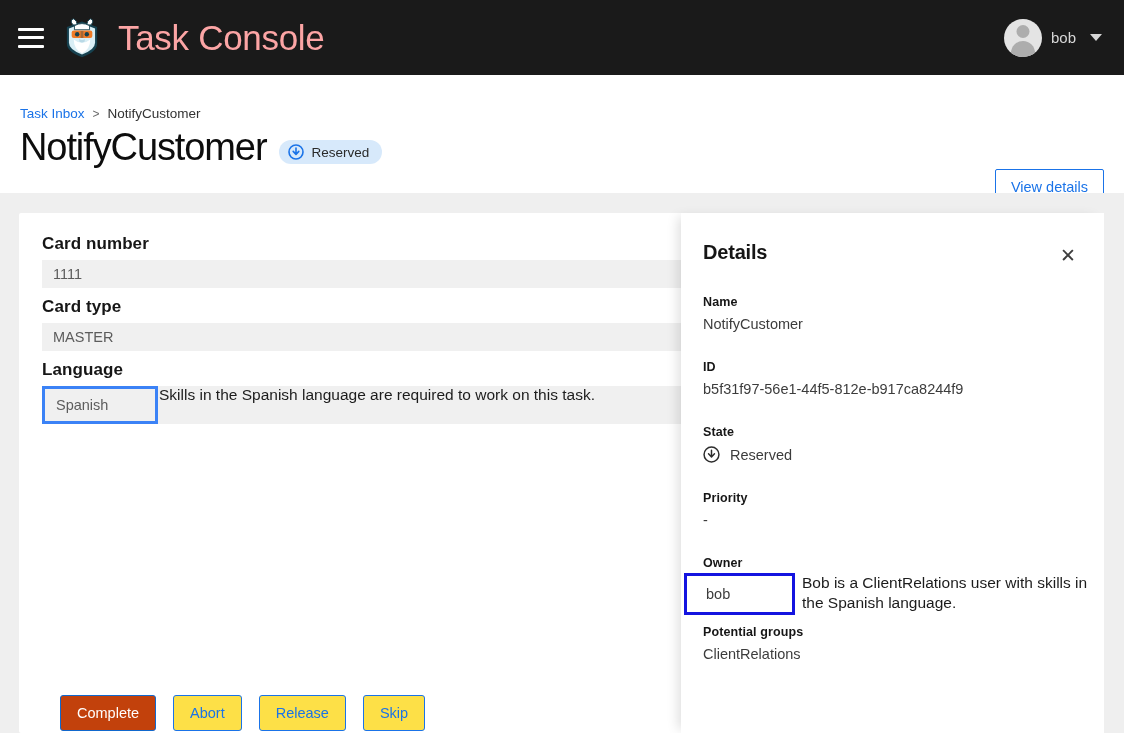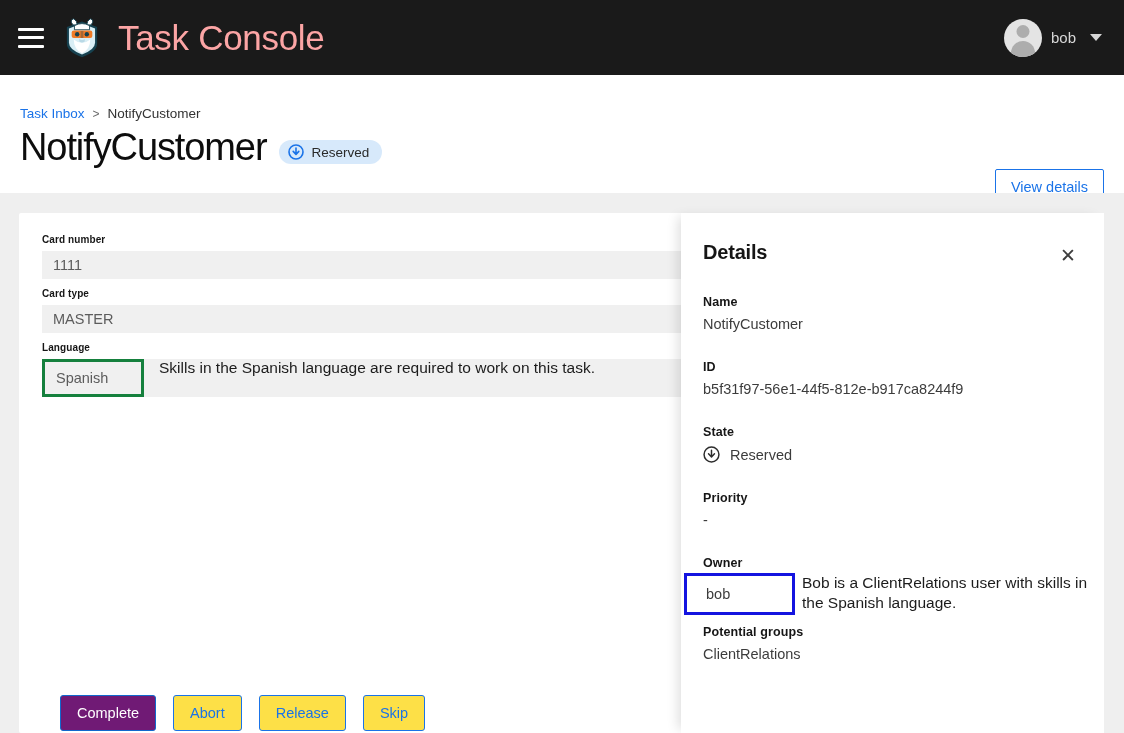--- a/index.html
+++ b/index.html
@@ -113,58 +113,58 @@
   }
   .main-card {
     position: absolute; top: 213px; left: 19px;
     width: 1085px; height: 520px;
     background: #ffffff;
     border-radius: 2px;
   }
 
   .form-area { position: absolute; left: 23px; top: 21px; width: 1010px; }
   .field-label {
-    font-size: 10px; font-weight: bold; color: #161616;
+    font-size: 17px; font-weight: bold; color: #161616;
     margin: 0 0 6px 0; letter-spacing: 0.1px;
   }
   .field-input {
     height: 28px; background: #f0f0f0; border: none;
     color: #5c5c5c; font-size: 14.5px;
     display: flex; align-items: center; padding-left: 11px;
     margin-bottom: 9px; width: 1010px;
   }
 
   
   .lang-wrap { position: relative; height: 38px; margin-bottom: 9px; }
   .lang-field {
     position: absolute; left: 0; top: 0;
     width: 1010px; height: 38px; background: #f0f0f0;
   }
   .lang-value {
     position: absolute; left: 0; top: 0;
-    width: 102px; height: 38px;
-    border: 3px solid #15803d;
+    width: 116px; height: 38px;
+    border: 3px solid #3b82f6;
     background: #f0f0f0;
     display: flex; align-items: center; padding-left: 11px;
     color: #5c5c5c; font-size: 14.5px;
   }
   .lang-note {
     position: absolute; left: 117px; top: -1px;
     font-size: 15.5px; color: #1c1c1c; line-height: 1.27;
     width: 470px;
   }
 
   
   .btn-row { position: absolute; left: 41px; top: 482px; display: flex; gap: 17px; }
   .btn {
     font-family: "Liberation Sans", sans-serif;
     font-size: 14.5px; border-radius: 3px;
     padding: 9px 16px; cursor: pointer; white-space: nowrap;
   }
-  .btn-primary { background: #701a75; border: 1.5px solid #1168cd; color: #ffffff; text-align: center; }
+  .btn-primary { background: #c2410c; border: 1.5px solid #1168cd; color: #ffffff; text-align: center; }
   .btn-secondary { background: #fde047; border: 1.5px solid #1a73e8; color: #1a73e8; }
 
   
   .details-panel {
     position: absolute; top: 213px; left: 681px;
     width: 423px; height: 520px;
     background: #ffffff;
     box-shadow: -7px 0 11px -4px rgba(0,0,0,0.13);
   }
   .details-title {

